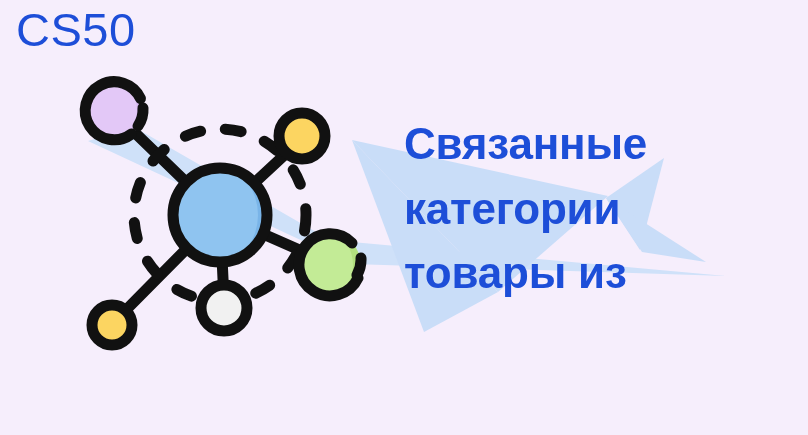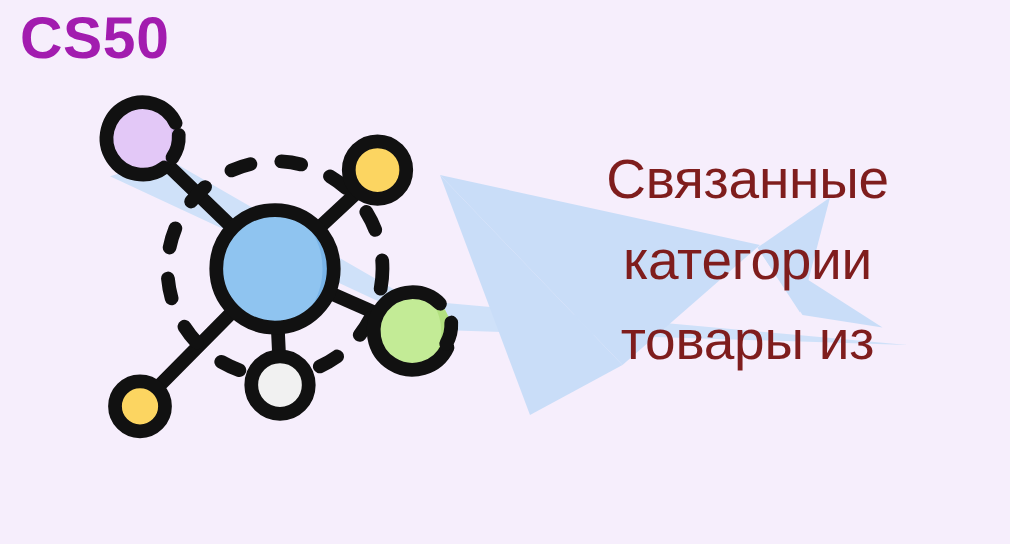--- a/index.html
+++ b/index.html
@@ -27,39 +27,39 @@
     height: 435px;
     pointer-events: none;
   }
   #brand-label {
     position: absolute;
     left: 16px;
     top: 6px;
     font-size: 47px;
     line-height: 1;
     letter-spacing: 0.5px;
-    color: #a21caf;
-    font-weight: 700;
+    color: #1d4ed8;
+    font-weight: 400;
     white-space: pre;
   }
   #graph-icon {
     position: absolute;
     left: 70px;
     top: 70px;
     width: 300px;
     height: 290px;
   }
   #headline {
     position: absolute;
     left: 404px;
     top: 112px;
     width: 388px;
-    text-align: center;
-    color: #7f1d1d;
-    font-weight: normal;
+    text-align: left;
+    color: #1d4ed8;
+    font-weight: bold;
     font-size: 44px;
     line-height: 1.47;
     letter-spacing: -0.2px;
   }
   .headline-line {
     display: block;
     white-space: pre;
   }
 </style>
 </head>

